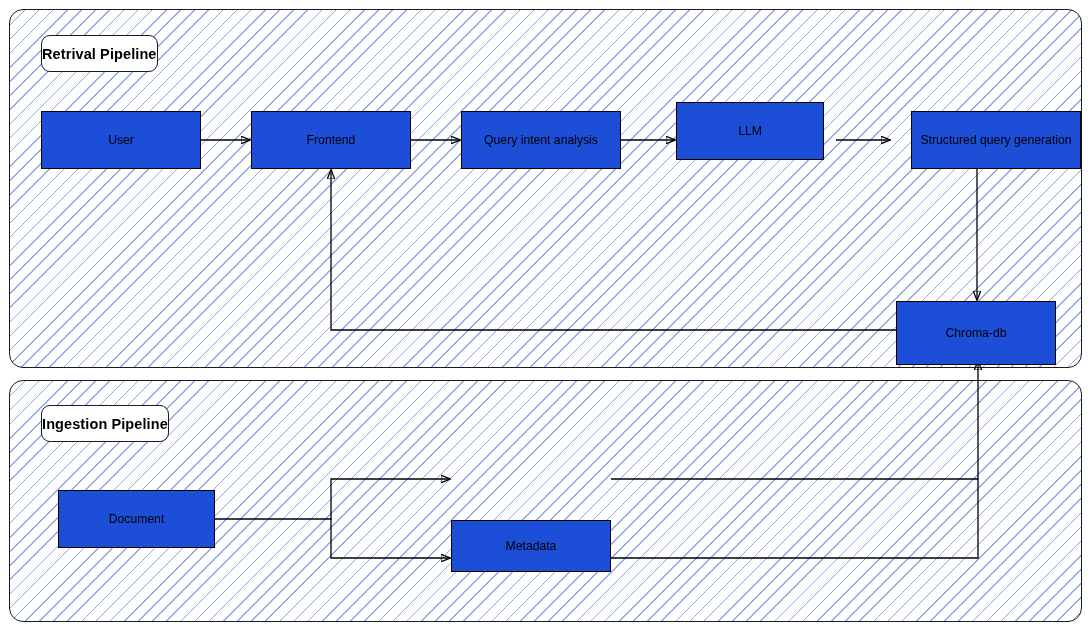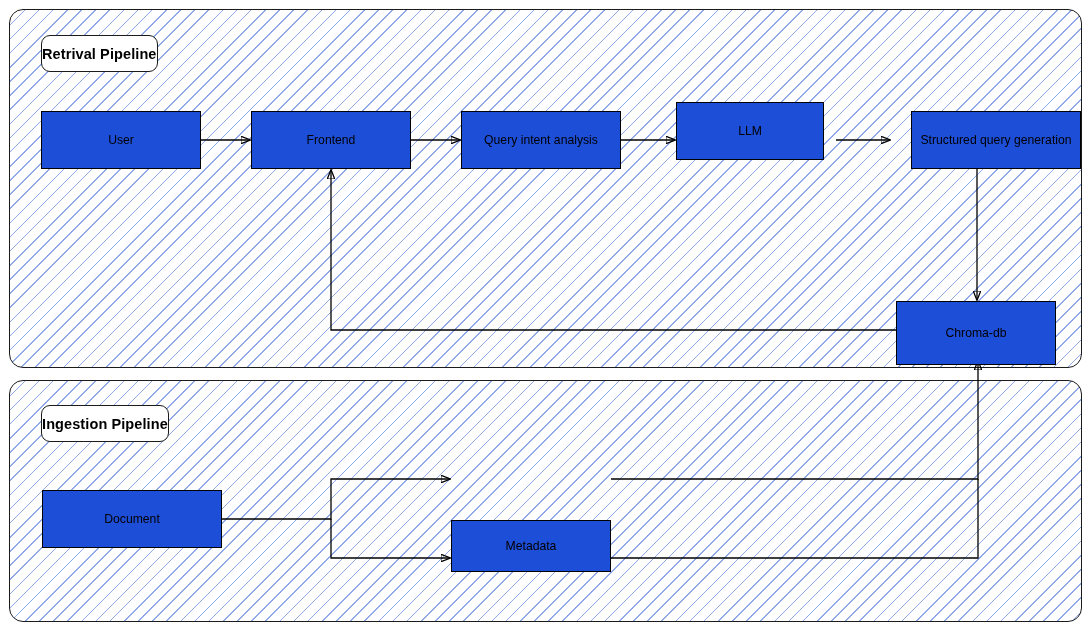--- a/index.html
+++ b/index.html
@@ -66,21 +66,21 @@
     text-align: center;
     white-space: nowrap;
     padding: 4px 6px;
   }
   #node-user        { left: 41px;  top: 111px; width: 160px; height: 58px; }
   #node-frontend    { left: 251px; top: 111px; width: 160px; height: 58px; }
   #node-intent      { left: 461px; top: 111px; width: 160px; height: 58px; }
   #node-llm         { left: 676px; top: 102px; width: 148px; height: 58px; }
   #node-structured  { left: 891px; top: 111px; width: 170px; height: 58px; margin-left: 20px; }
   #node-chroma      { left: 896px; top: 301px; width: 160px; height: 64px; }
-  #node-document    { left: 42px;  top: 490px; width: 180px; height: 58px; }
+  #node-document    { left: 58px;  top: 490px; width: 157px; height: 58px; }
   #node-embedding   { left: 451px; top: 450px; width: 160px; height: 58px; }
   #node-metadata    { left: 451px; top: 520px; width: 160px; height: 52px; }
 
   
   #connectors {
     position: absolute;
     left: 0; top: 0;
     width: 1092px; height: 631px;
     pointer-events: none;
   }

